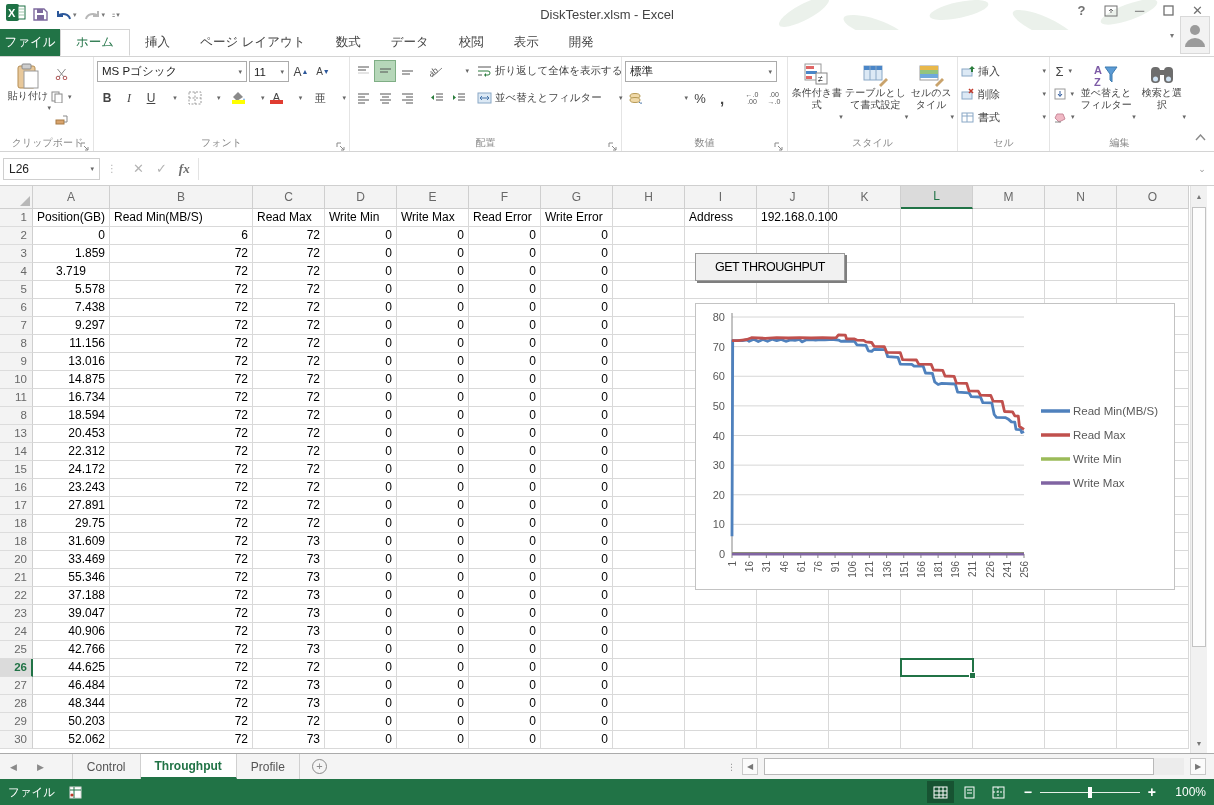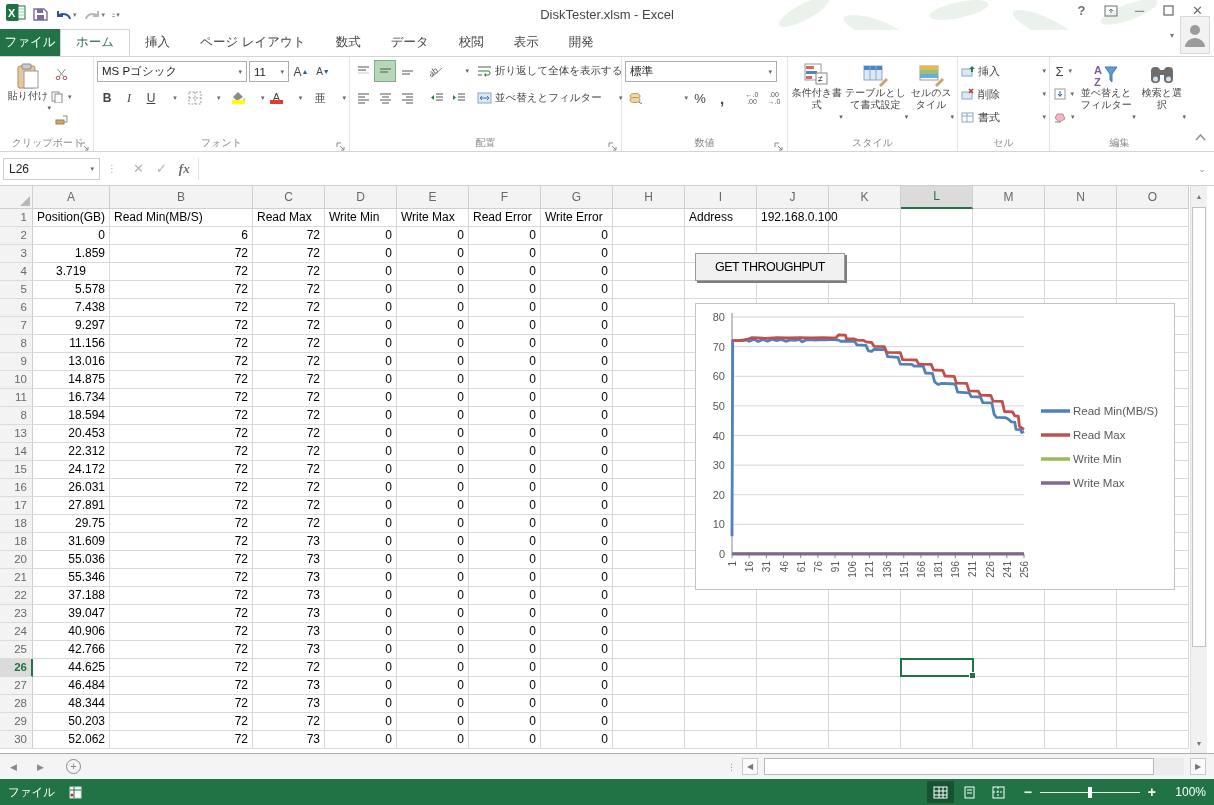--- a/index.html
+++ b/index.html
@@ -839,21 +839,21 @@
           <div class="g-cell" style="width: 72px;"></div>
           <div class="g-cell" style="width: 72px;"></div>
           <div class="g-cell" style="width: 72px;"></div>
           <div class="g-cell" style="width: 72px;"></div>
           <div class="g-cell" style="width: 72px;"></div>
           <div class="g-cell" style="width: 72px;"></div>
           <div class="g-cell" style="width: 72px;"></div>
         </div>
         <div class="g-row">
           <div class="rhdr">16</div>
-          <div class="g-cell num" style="width: 77px;">26.031</div>
+          <div class="g-cell num" style="width: 77px;">23.243</div>
           <div class="g-cell num" style="width: 143px;">72</div>
           <div class="g-cell num" style="width: 72px;">72</div>
           <div class="g-cell num" style="width: 72px;">0</div>
           <div class="g-cell num" style="width: 72px;">0</div>
           <div class="g-cell num" style="width: 72px;">0</div>
           <div class="g-cell num" style="width: 72px;">0</div>
           <div class="g-cell" style="width: 72px;"></div>
           <div class="g-cell" style="width: 72px;"></div>
           <div class="g-cell" style="width: 72px;"></div>
           <div class="g-cell" style="width: 72px;"></div>
@@ -911,21 +911,21 @@
           <div class="g-cell" style="width: 72px;"></div>
           <div class="g-cell" style="width: 72px;"></div>
           <div class="g-cell" style="width: 72px;"></div>
           <div class="g-cell" style="width: 72px;"></div>
           <div class="g-cell" style="width: 72px;"></div>
           <div class="g-cell" style="width: 72px;"></div>
           <div class="g-cell" style="width: 72px;"></div>
         </div>
         <div class="g-row">
           <div class="rhdr">20</div>
-          <div class="g-cell num" style="width: 77px;">55.036</div>
+          <div class="g-cell num" style="width: 77px;">33.469</div>
           <div class="g-cell num" style="width: 143px;">72</div>
           <div class="g-cell num" style="width: 72px;">73</div>
           <div class="g-cell num" style="width: 72px;">0</div>
           <div class="g-cell num" style="width: 72px;">0</div>
           <div class="g-cell num" style="width: 72px;">0</div>
           <div class="g-cell num" style="width: 72px;">0</div>
           <div class="g-cell" style="width: 72px;"></div>
           <div class="g-cell" style="width: 72px;"></div>
           <div class="g-cell" style="width: 72px;"></div>
           <div class="g-cell" style="width: 72px;"></div>
@@ -1195,20 +1195,25 @@
     <div class="vscroll">
       <div class="varr">▲</div>
       <div class="vthumb"></div>
       <div class="varr dn">▼</div>
     </div>
   </div>
 
   <div class="tabbar">
     <span class="navarr">◀</span>
     <span class="navarr">▶</span>
+    <div id="stabs" style="display:flex;margin-left:18px;">
+        <div class="stab">Control</div>
+        <div class="stab active">Throughput</div>
+        <div class="stab">Profile</div>
+      </div>
     <span class="addsheet">+</span>
     <div class="hscrollzone">
       <span class="hdots">⋮</span>
       <span class="harr">◀</span>
       <div class="htrack">
           <div class="hthumb"></div>
         </div>
       <span class="harr">▶</span>
     </div>
   </div>

